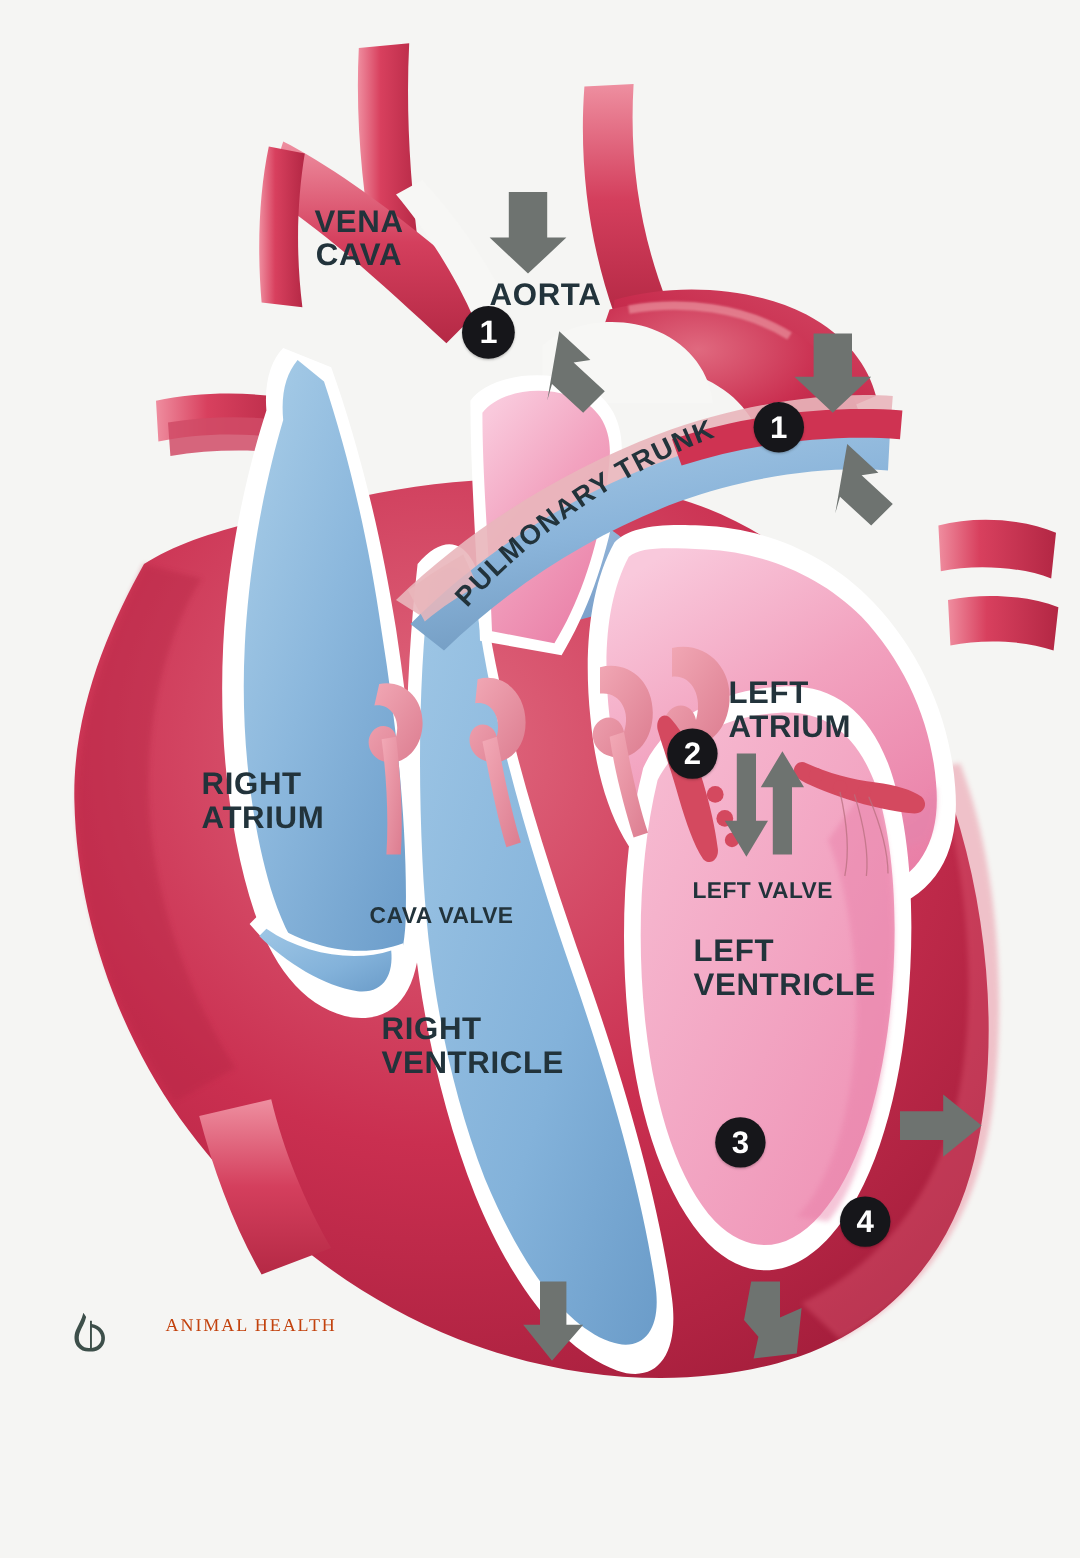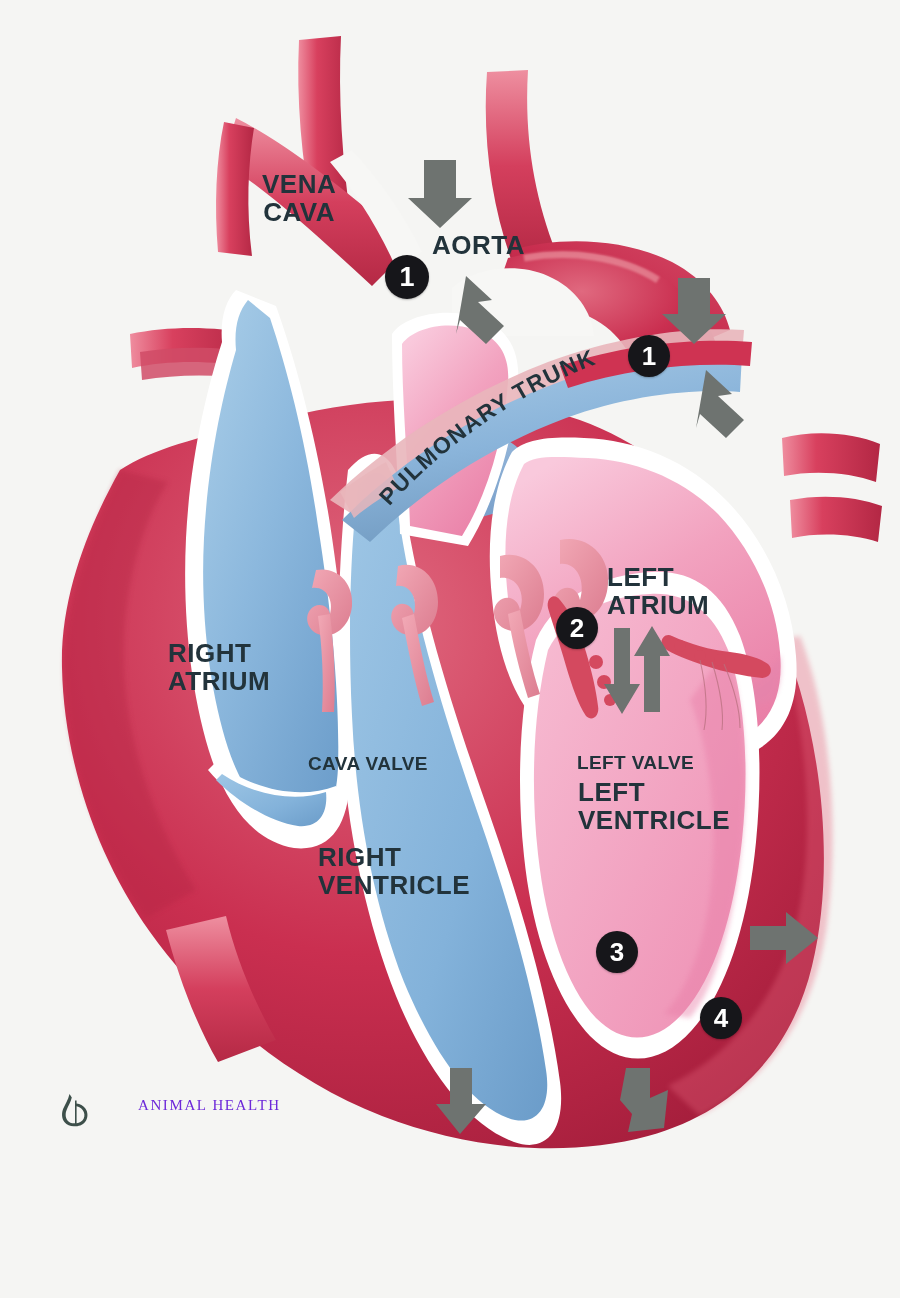--- a/index.html
+++ b/index.html
@@ -31,26 +31,26 @@
     color: #22333b;
     font-family: "Liberation Sans", sans-serif;
     font-weight: bold;
     letter-spacing: 0.02em;
     line-height: 1.08;
     white-space: pre-line;
     text-align: center;
     pointer-events: none;
   }
   .lbl-vena   { left: 262px; top: 170px;  font-size: 26px; text-align: center; }
-  .lbl-aorta  { left: 432px; top: 231px;  font-size: 26px; text-align: left; }
+  .lbl-aorta  { left: 408px; top: 231px;  font-size: 26px; text-align: left; }
   .lbl-ra     { left: 168px; top: 639px;  font-size: 26px; text-align: left; }
   .lbl-rval   { left: 308px; top: 754px;  font-size: 19px; text-align: left; }
   .lbl-rv     { left: 318px; top: 843px;  font-size: 26px; text-align: left; }
   .lbl-la     { left: 607px; top: 563px;  font-size: 26px; text-align: left; }
-  .lbl-lval   { left: 577px; top: 733px;  font-size: 19px; text-align: left; margin-top: 20px; }
+  .lbl-lval   { left: 577px; top: 733px;  font-size: 19px; text-align: left; }
   .lbl-lv     { left: 578px; top: 778px;  font-size: 26px; text-align: left; }
 
   
   #pt-svg {
     position: absolute;
     left: 370px; top: 340px;
     width: 330px; height: 190px;
     overflow: visible;
     pointer-events: none;
   }
@@ -96,21 +96,21 @@
     font-family: "Liberation Serif", serif;
     font-size: 33px;
     letter-spacing: 3.2px;
     color: #3d4f4a;
     line-height: 1;
   }
   #logo-sub {
     font-family: "Liberation Serif", serif;
     font-size: 15px;
     letter-spacing: 1.6px;
-    color: #6d28d9;
+    color: #c2410c;
     text-align: center;
     margin-top: 7px;
     margin-left: 34px;
   }
 </style>
 </head>
 <body>
 
 <div id="page" style="background: rgb(245, 245, 243);">
 

